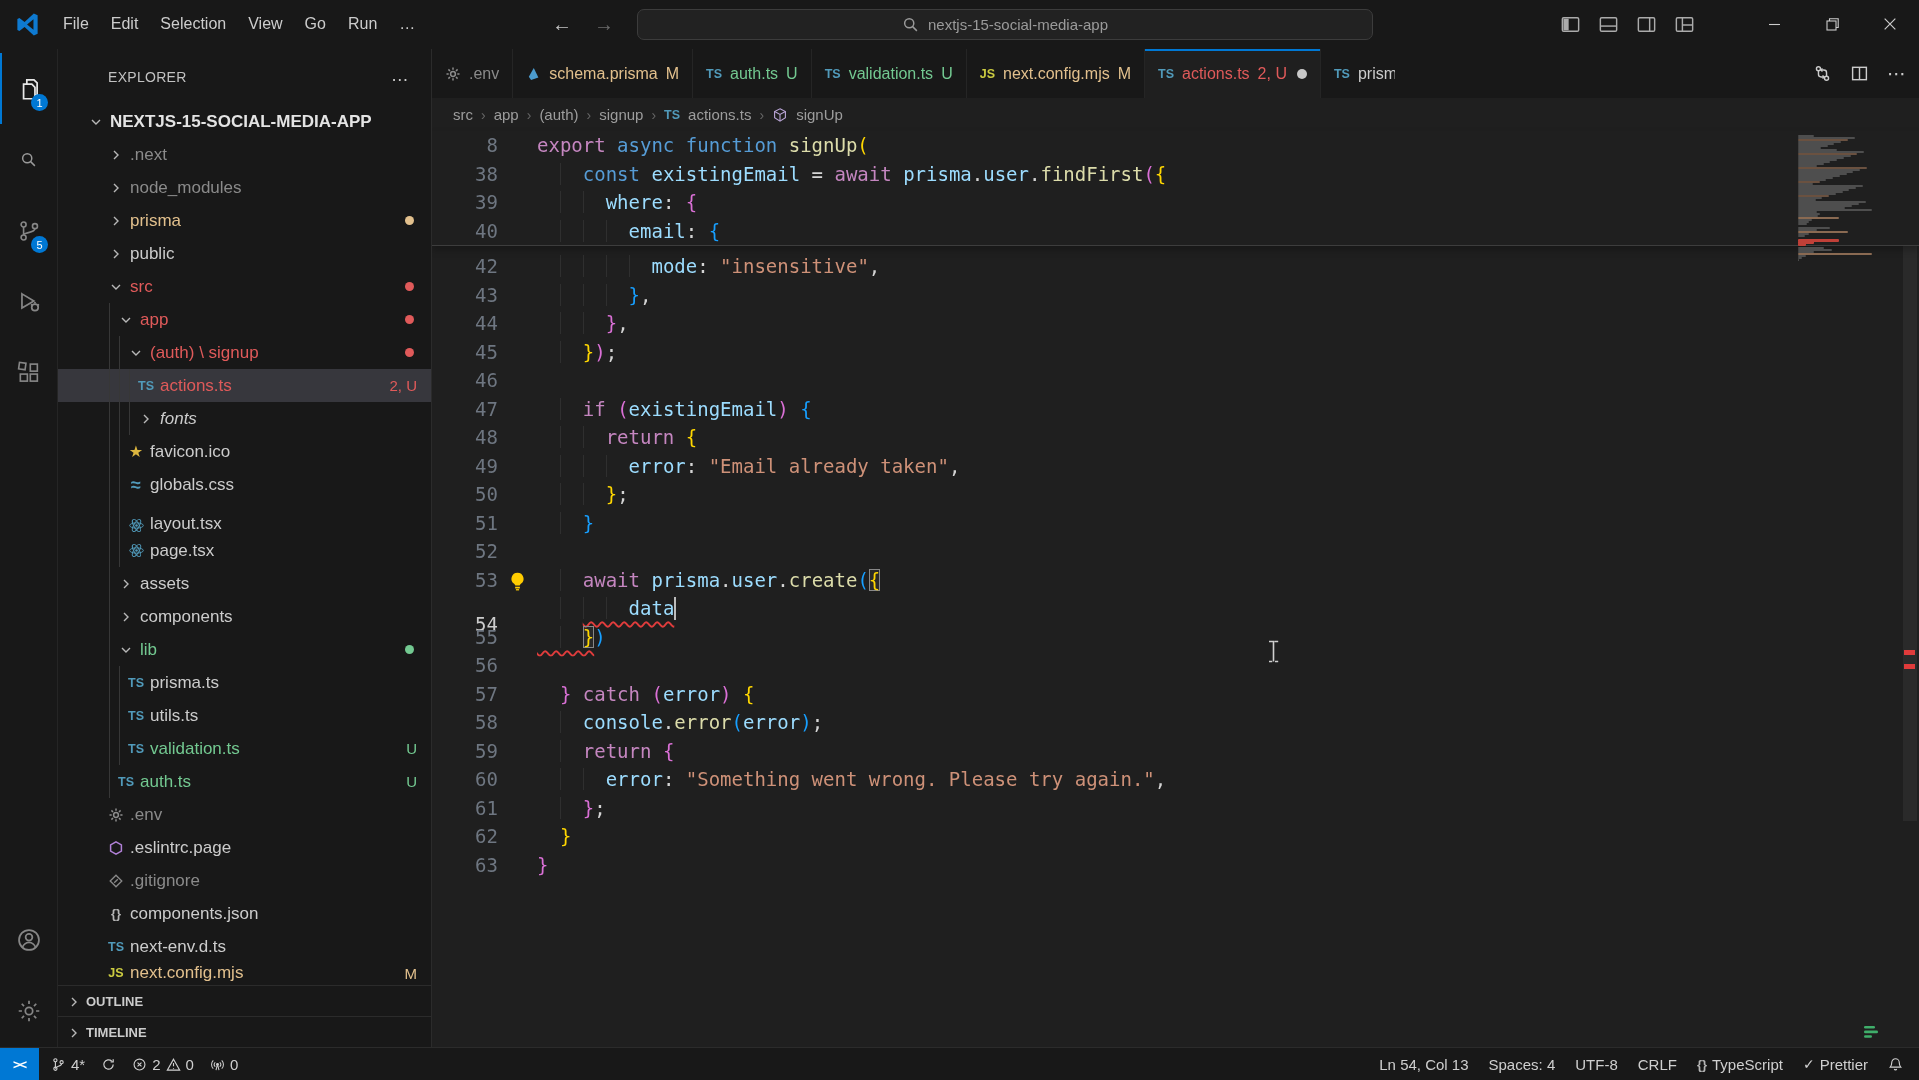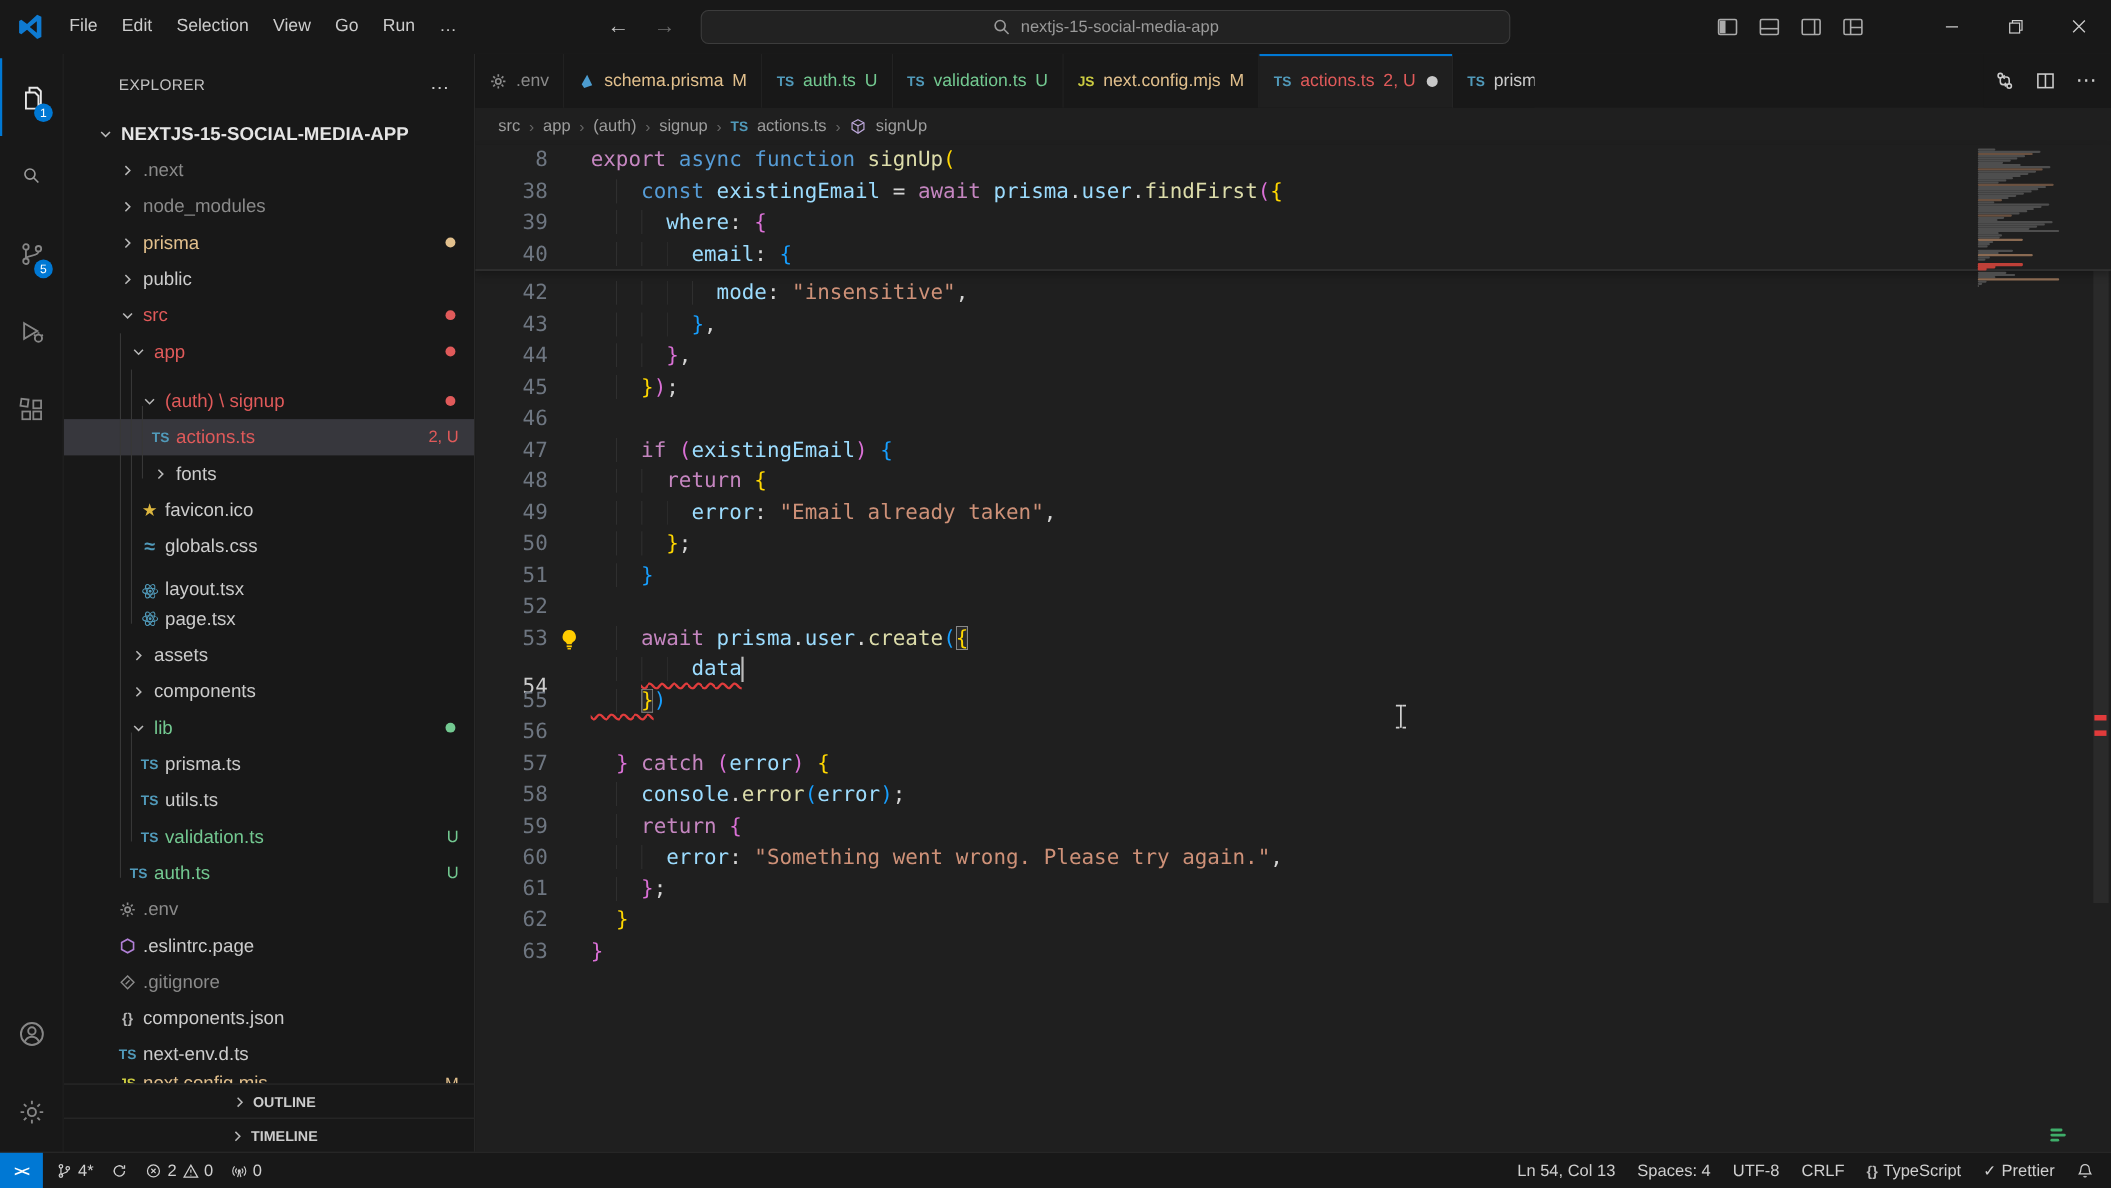--- a/index.html
+++ b/index.html
@@ -43,21 +43,21 @@
   .tree-row{position:relative;height:33px;display:flex;align-items:center;font-size:17px;white-space:nowrap;}
   .tree-row.selected{background:#37373d;}
   .tree-row .icon{width:24px;}
   .tree-label{margin-left:2px;}
   .root-row{font-weight:700;color:#e4e4e4;}
   .c-normal{color:#cccccc}.c-dim{color:#8a8a8a}.c-error{color:#e05a5a}.c-untracked{color:#73c991}.c-modified{color:#e2c08d}
   .row-badge{position:absolute;right:14px;font-size:15px;}
   .row-dot{position:absolute;right:17px;width:9px;height:9px;border-radius:50%;}
   .tree-guide{position:absolute;width:1px;background:#373737;}
   .sb-section{position:absolute;left:0;right:0;height:31px;border-top:1px solid #2b2b2b;display:flex;align-items:center;
-    padding-left:8px;gap:4px;font-size:13px;font-weight:700;color:#cccccc;background:#181818;justify-content:center;}
+    padding-left:8px;gap:4px;font-size:13px;font-weight:700;color:#cccccc;background:#181818;}
   .fi-ts,.fi-js{font-weight:700;font-size:12.5px;font-family:"Liberation Sans",sans-serif;}
   .fi-ts{color:#519aba}.fi-js{color:#cbcb41}
   .fi-star{color:#dcb63f;font-size:16px}
   .fi-wave{color:#519aba;font-weight:700;font-size:18px;line-height:10px}
   .fi-braces{color:#b5b5b5;font-size:13px;font-weight:700}
 
   
   .editor{flex:1;position:relative;background:#1f1f1f;overflow:hidden;}
   .tabbar{position:absolute;top:0;left:0;right:0;height:49px;background:#181818;display:flex;}
   .tab{display:flex;align-items:center;gap:8px;padding:0 13px;font-size:16px;border-right:1px solid #252525;
@@ -354,37 +354,37 @@
           </div>
           <div class="tree-row c-error" style="padding-left: 56px;">
             <span class="icon">
               <svg width="16" height="16" viewBox="0 0 16 16">
                 <path d="M4 6l4 4 4-4" fill="none" stroke="#b8b8b8" stroke-width="1.4"></path>
               </svg>
             </span>
             <span class="tree-label">app</span>
             <span class="row-dot" style="background: rgb(224, 90, 90);"></span>
           </div>
-          <div class="tree-row c-error" style="padding-left: 66px; margin-top: 12px;">
+          <div class="tree-row c-error" style="padding-left: 66px;">
             <span class="icon">
               <svg width="16" height="16" viewBox="0 0 16 16">
                 <path d="M4 6l4 4 4-4" fill="none" stroke="#b8b8b8" stroke-width="1.4"></path>
               </svg>
             </span>
             <span class="tree-label">(auth) \ signup</span>
             <span class="row-dot" style="background: rgb(224, 90, 90);"></span>
           </div>
           <div class="tree-row c-error selected" style="padding-left: 76px;">
             <span class="icon">
               <span class="fi-ts">TS</span>
             </span>
             <span class="tree-label">actions.ts</span>
             <span class="row-badge c-error">2, U</span>
           </div>
-          <div class="tree-row c-normal" style="padding-left: 76px;">
+          <div class="tree-row c-normal" style="padding-left: 76px; font-style: italic;">
             <span class="icon">
               <svg width="16" height="16" viewBox="0 0 16 16">
                 <path d="M6 4l4 4-4 4" fill="none" stroke="#b8b8b8" stroke-width="1.4"></path>
               </svg>
             </span>
             <span class="tree-label">fonts</span>
           </div>
           <div class="tree-row c-normal" style="padding-left: 66px;">
             <span class="icon">
               <span class="fi-star">★</span>

